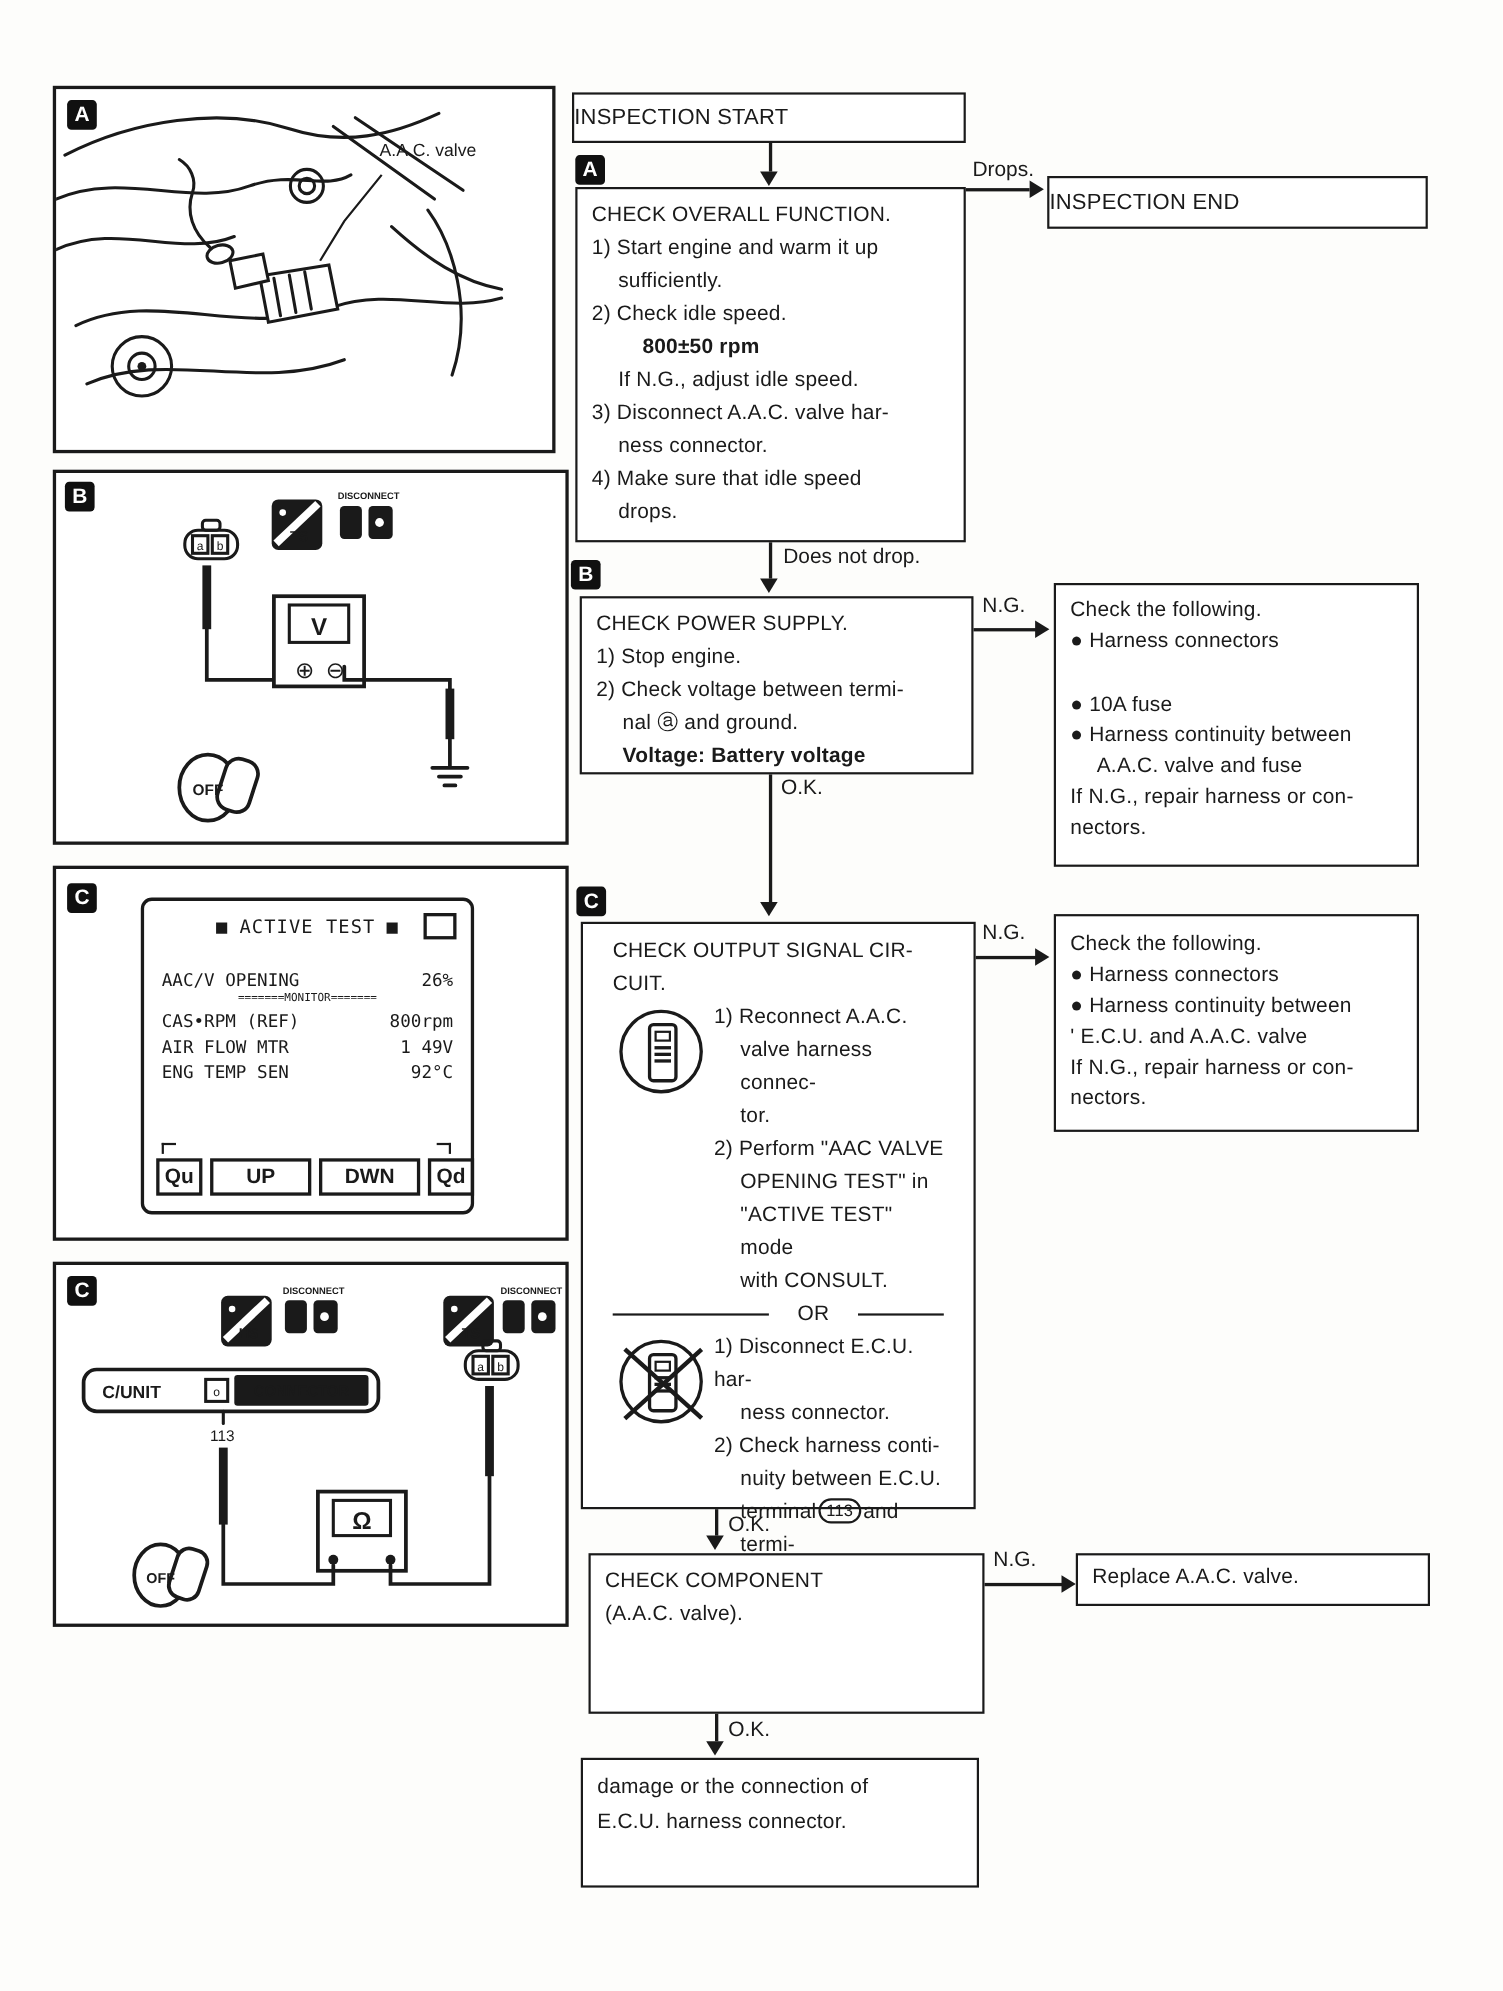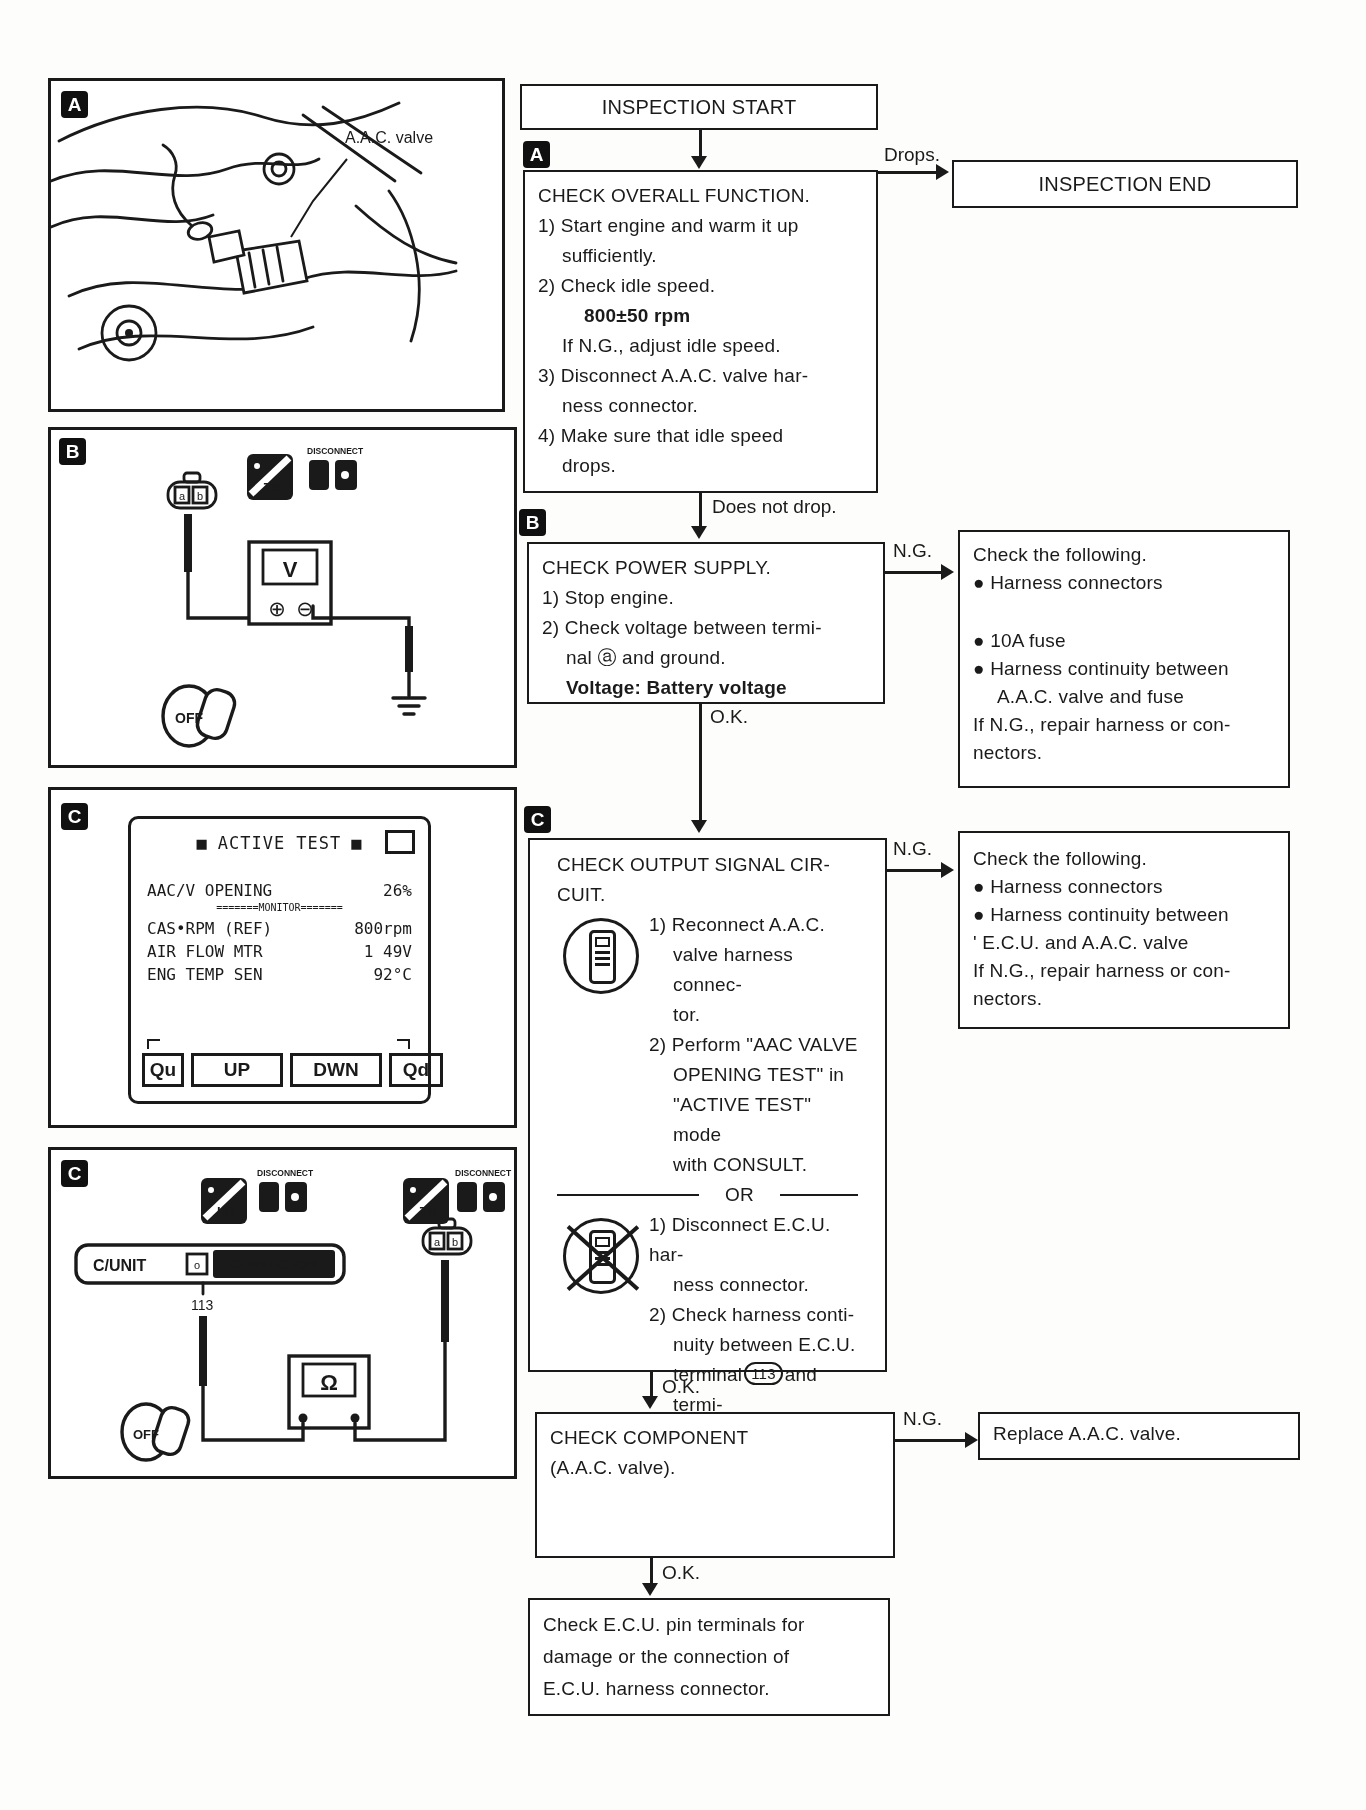--- a/index.html
+++ b/index.html
@@ -2,21 +2,21 @@
 <html><head>
 <meta charset="utf-8">
 <style>
   *{box-sizing:border-box;margin:0;padding:0}
   body{margin:0;background:#ffffff}
   .page{position:relative;width:1366px;height:1810px;background:#fdfdfb;color:#1a1a1a;
         font-family:"Liberation Sans","DejaVu Sans",sans-serif;overflow:hidden}
   .panel{position:absolute;border:3px solid #1a1a1a;background:#fff}
   .fbox{position:absolute;border:2.6px solid #1a1a1a;background:#fff;font-size:19px;
         line-height:30px;padding:9px 13px;letter-spacing:.2px}
-  .cbox{display:flex;align-items:center;justify-content:center;padding:0;font-size:20px}
+  .cbox{display:flex;align-items:center;justify-content:flex-start;padding:0;font-size:20px}
   .badge{position:absolute;width:27px;height:27px;background:#101010;color:#fff;
          display:flex;align-items:center;justify-content:center;font-size:19px;
          font-weight:bold;border-radius:4px;z-index:3}
   .vline{position:absolute;width:2.6px;background:#1a1a1a}
   .hline{position:absolute;height:2.6px;background:#1a1a1a}
   .arrd{position:absolute;width:0;height:0;border-left:8px solid transparent;
         border-right:8px solid transparent;border-top:13px solid #1a1a1a}
   .arrr{position:absolute;width:0;height:0;border-top:8px solid transparent;
         border-bottom:8px solid transparent;border-left:13px solid #1a1a1a}
   .lbl{position:absolute;font-size:19px;white-space:nowrap}
@@ -167,21 +167,21 @@
       <div class="scr-row">
         <span>ENG TEMP SEN</span>
           <span>92°C</span>
       </div>
       <div class="mark" style="left:16px;bottom:52px"></div>
       <div class="mark" style="right:18px;bottom:52px;transform:scaleX(-1)"></div>
       <div class="btnrow">
         <div class="sbtn" style="width:42px">Qu</div>
         <div class="sbtn" style="width:92px">UP</div>
         <div class="sbtn" style="width:92px">DWN</div>
-        <div class="sbtn" style="width:54px">Qd</div>
+        <div class="sbtn" style="width:42px">Qd</div>
       </div>
     </div>
   </div>
 
   <div class="panel" style="left:48px;top:1147px;width:469px;height:332px">
     <div class="badge" style="left:10px;top:10px">C</div>
     <svg width="463" height="326" viewBox="0 0 463 326">
 
       <g>
         <rect class="f" x="150" y="28" width="46" height="46" rx="6"></rect>
@@ -398,18 +398,17 @@
 
   <div class="fbox" style="left:978px;top:1412px;width:322px;height:48px;display:flex;align-items:flex-end">
     <span>Replace A.A.C. valve.</span>
   </div>
 
   <div class="lbl" style="left:662px;top:1562px">O.K.</div>
   <div class="vline" style="left:650px;top:1558px;height:25px"></div>
   <div class="arrd" style="left:642px;top:1583px"></div>
 
   <div class="fbox" style="left:528px;top:1598px;width:362px;height:118px;line-height:32px">
-    <div>Check E.C.U. pin terminals for</div>
     <div>damage or the connection of</div>
     <div>E.C.U. harness connector.</div>
   </div>
 
 </div>
 
 </body></html>

